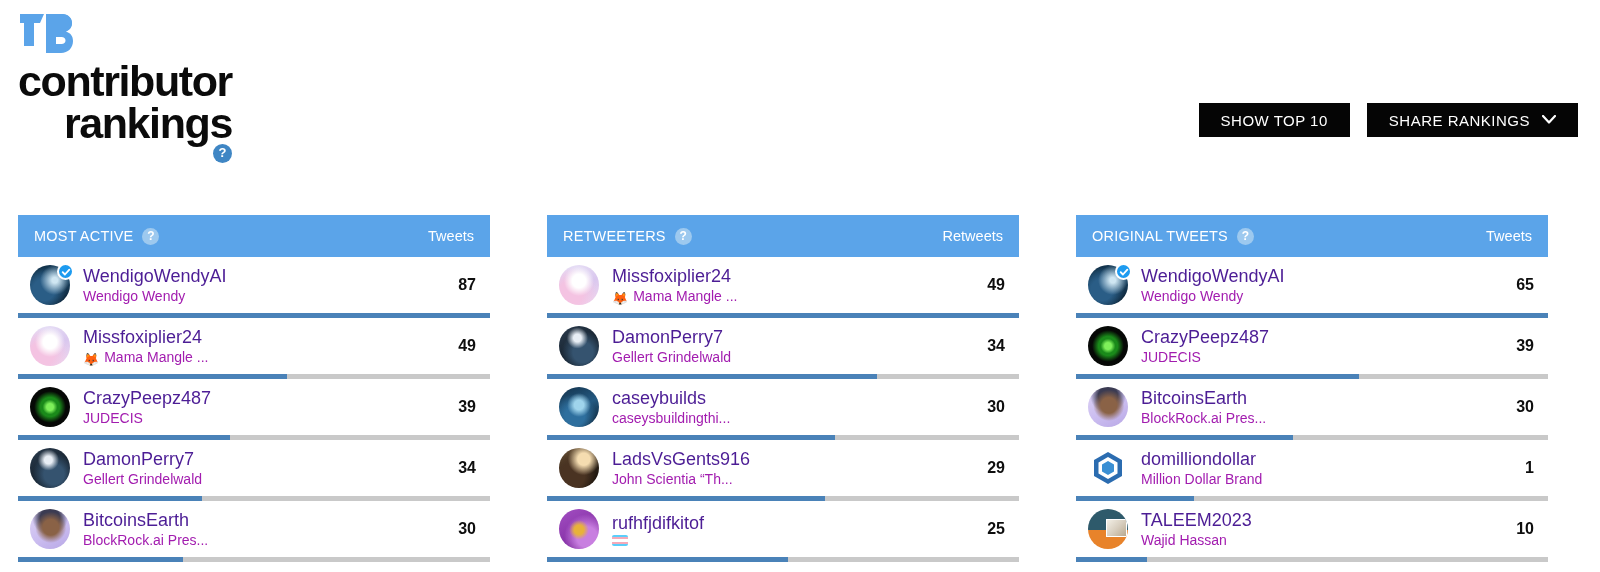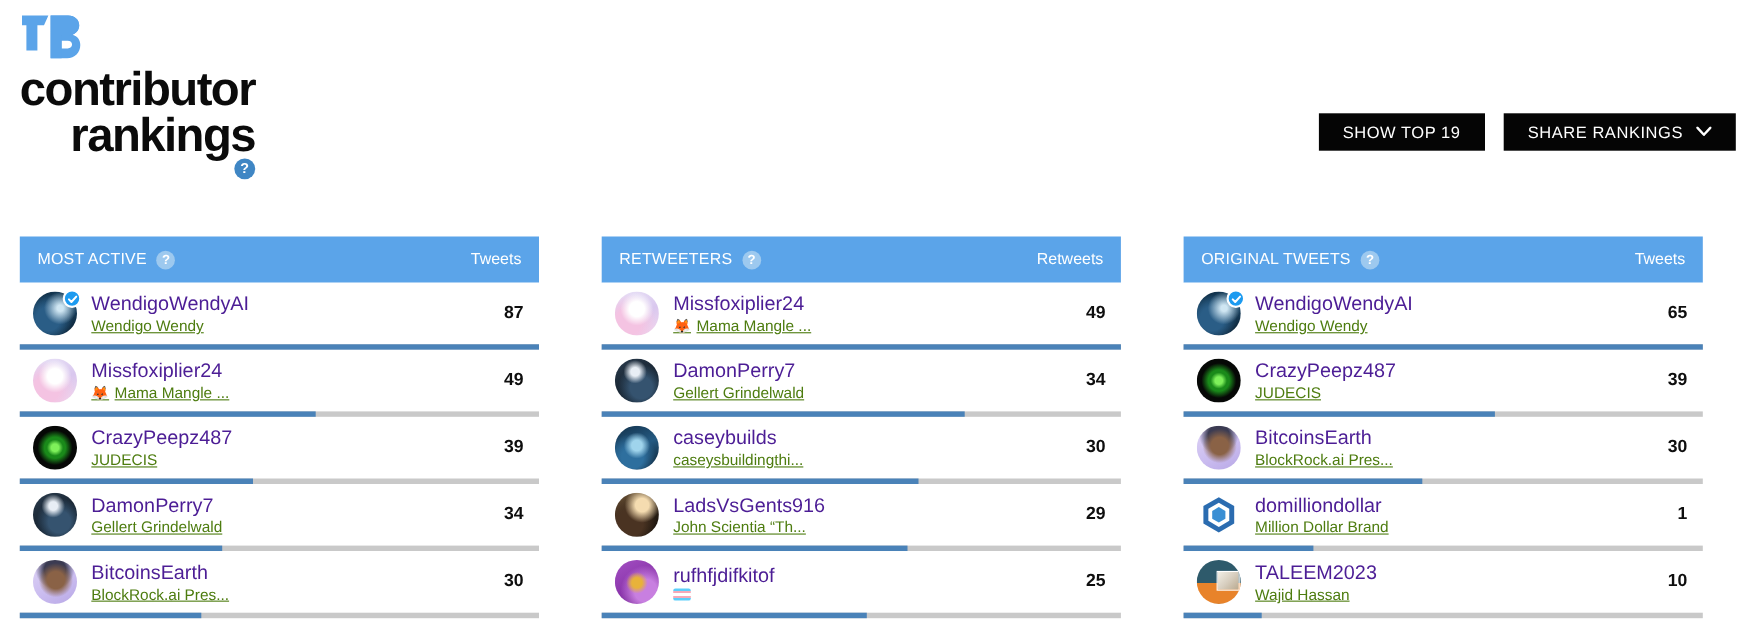--- a/index.html
+++ b/index.html
@@ -95,23 +95,23 @@
     border: 2px solid #ffffff;
   }
   .verified svg { width: 10px; height: 10px; display: block; }
 
   .names { margin-left: 13px; min-width: 0; flex: 1 1 auto; }
   .handle {
     font-size: 18px; font-weight: 400; color: #4c1d95;
     line-height: 1.25; white-space: nowrap;
   }
   .display {
-    font-size: 14px; font-weight: 400; color: #4d7c0f;
+    font-size: 14px; font-weight: 400; color: #a21caf;
     line-height: 1.3; white-space: nowrap;
-    display: flex; align-items: center; gap: 5px; text-decoration: underline;
+    display: flex; align-items: flex-end; gap: 5px;
   }
   .emoji { font-size: 13px; line-height: 1; }
   .flag-emoji {
     display: inline-block; width: 16px; height: 11px; border-radius: 2px;
     background: linear-gradient(to bottom,
       #5bcefa 0 22%, #f5a9b8 22% 40%, #ffffff 40% 60%, #f5a9b8 60% 78%, #5bcefa 78% 100%);
   }
   .count {
     font-size: 16px; font-weight: 700; color: #0e0e0e;
     flex: 0 0 auto; margin-left: 12px; text-align: right; min-width: 30px;
@@ -187,21 +187,21 @@
         <span class="brand-line">contributor</span>
         <span class="brand-line brand-line-2">
           <span>rankings</span>
           <span class="help-dot">?</span>
         </span>
       </div>
     </div>
 
     <div class="header-actions">
       <button class="btn">
-        <span>SHOW TOP 19</span>
+        <span>SHOW TOP 10</span>
       </button>
       <button class="btn">
         <span>SHARE RANKINGS</span>
         <span class="chev">
           <svg width="14" height="9" viewBox="0 0 14 9">
               <path d="M1 1 L7 7.5 L13 1" stroke="#ffffff" stroke-width="2.2" fill="none" stroke-linecap="round" stroke-linejoin="round"></path>
             </svg>
         </span>
       </button>
     </div>

